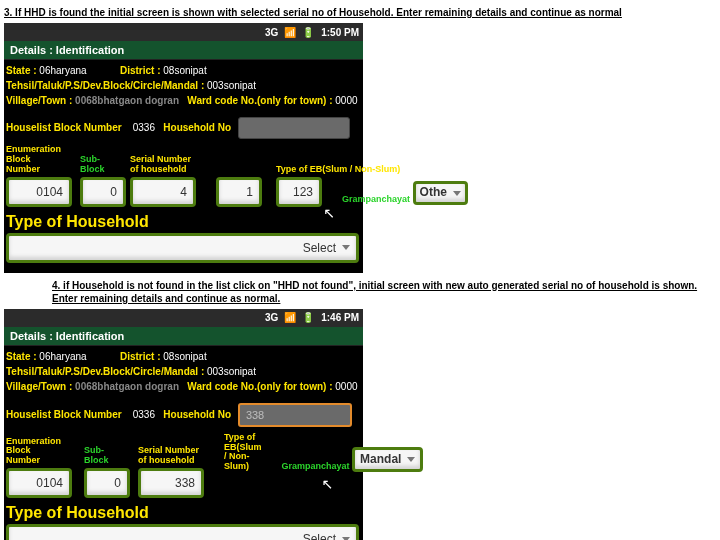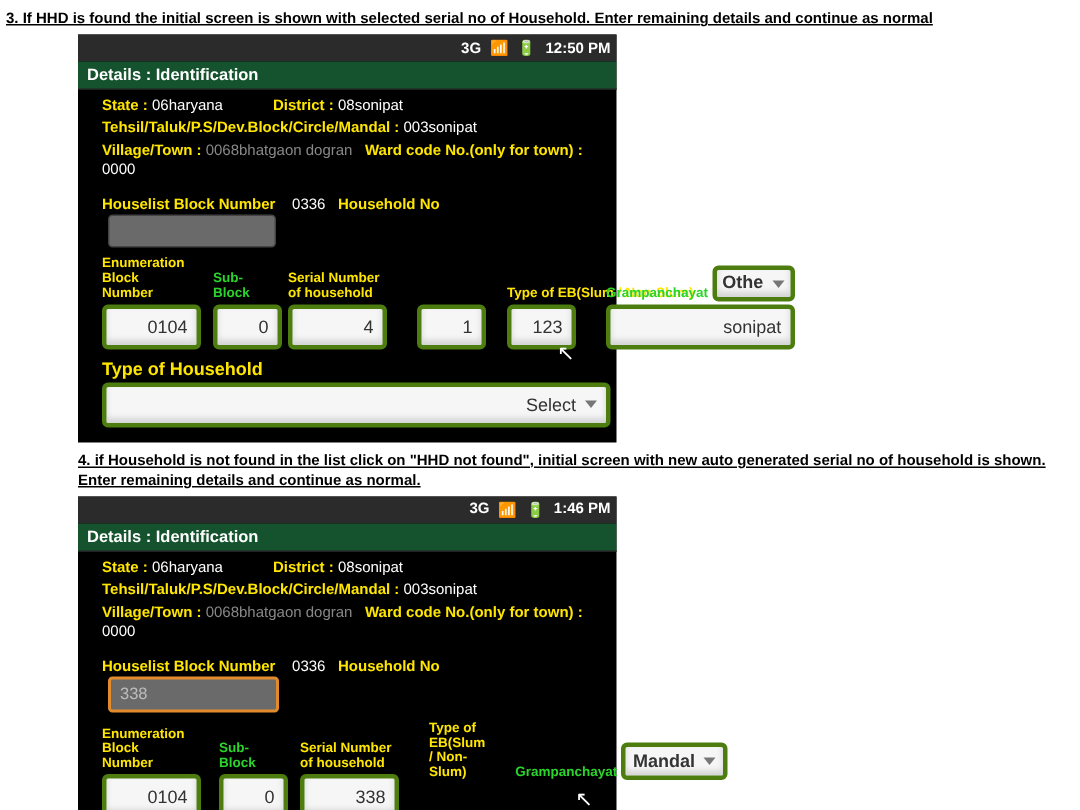--- a/index.html
+++ b/index.html
@@ -16,51 +16,50 @@
     margin: 2px 0 4px 0;
     line-height: 1.3;
   }
   .phone {
     background: #000;
     font-size: 10px;
     width: 359px;
     color: #fff;
     font-family: Arial, sans-serif;
     position: relative;
-    margin-left: 48px;
   }
   .statusbar {
     height: 18px;
     background: #2b2b2b;
     display: flex;
     justify-content: flex-end;
     align-items: center;
     padding: 0 4px;
     gap: 6px;
     font-size: 10px;
     font-weight: bold;
   }
   .titlebar {
     background: #14532d;
     padding: 3px 6px;
     font-size: 11px;
     font-weight: bold;
     border-bottom: 1px solid #222;
   }
   .content {
-    padding: 2px 4px 6px 16px;
+    padding: 2px 4px 6px 2px;
   }
   .line {
     margin: 2px 0;
     line-height: 1.3;
     font-size: 10px;
   }
   .lbl-y { color: #ffe600; font-weight: bold; }
   .val-w { color: #fff; }
-  .val-dim { color: #888; }
+  .val-dim { color: #888; font-weight: bold; }
   .val-g { color: #2bd42b; font-weight: bold; text-align: right; }
   .inputbox {
     display: inline-block;
     background: #6a6a6a;
     border: 1px solid #444;
     border-radius: 3px;
     height: 20px;
     width: 110px;
     vertical-align: middle;
     margin-left: 4px;
@@ -114,21 +113,21 @@
   .whitebox .tri {
     width: 0; height: 0;
     border-left: 4px solid transparent;
     border-right: 4px solid transparent;
     border-top: 5px solid #777;
     margin-left: 6px;
   }
   .typelabel {
     color: #ffe600;
     font-weight: bold;
-    font-size: 12px;
+    font-size: 16px;
     margin: 6px 0 2px 0;
   }
   .selectrow {
     padding-bottom: 4px;
   }
   .cursor {
     position: absolute;
     font-size: 14px;
     color: #fff;
   }
@@ -136,21 +135,21 @@
 </head>
 <body>
 
 <div class="instruction">3. If HHD is found the initial screen is shown with selected serial no of Household. Enter remaining details and continue as normal</div>
 
 <div class="phone">
   <div class="statusbar">
     <span>3G</span>
     <span>📶</span>
     <span>🔋</span>
-    <span>12:50 PM</span>
+    <span>1:50 PM</span>
   </div>
   <div class="titlebar">Details : Identification</div>
   <div class="content">
     <div class="line">
       <span class="lbl-y">State :</span>
       <span class="val-w">06haryana</span>
       &nbsp;&nbsp;&nbsp;&nbsp;&nbsp;&nbsp;&nbsp;&nbsp;&nbsp;&nbsp;
       <span class="lbl-y">District :</span>
       <span class="val-w">08sonipat</span>
     </div>
@@ -198,21 +197,20 @@
         <div class="whitebox">123</div>
       </div>
       <div class="col" style="flex:1;">
         <div class="colhead" style="justify-content:center;">
           <span class="val-g">Grampanchayat</span>&nbsp;
           <span class="whitebox" style="padding:2px 4px;min-width:32px;">
             <span>Othe</span>
               <span class="tri"></span>
           </span>
         </div>
-        <div class="whitebox" style="min-width:100px;">sonipat</div>
       </div>
     </div>
     <span class="cursor" style="right:28px;bottom:52px;">↖</span>
 
     <div class="typelabel">Type of Household</div>
     <div class="selectrow">
       <span class="whitebox" style="min-width:70px;">
         <span>Select</span>
           <span class="tri"></span>
       </span>

